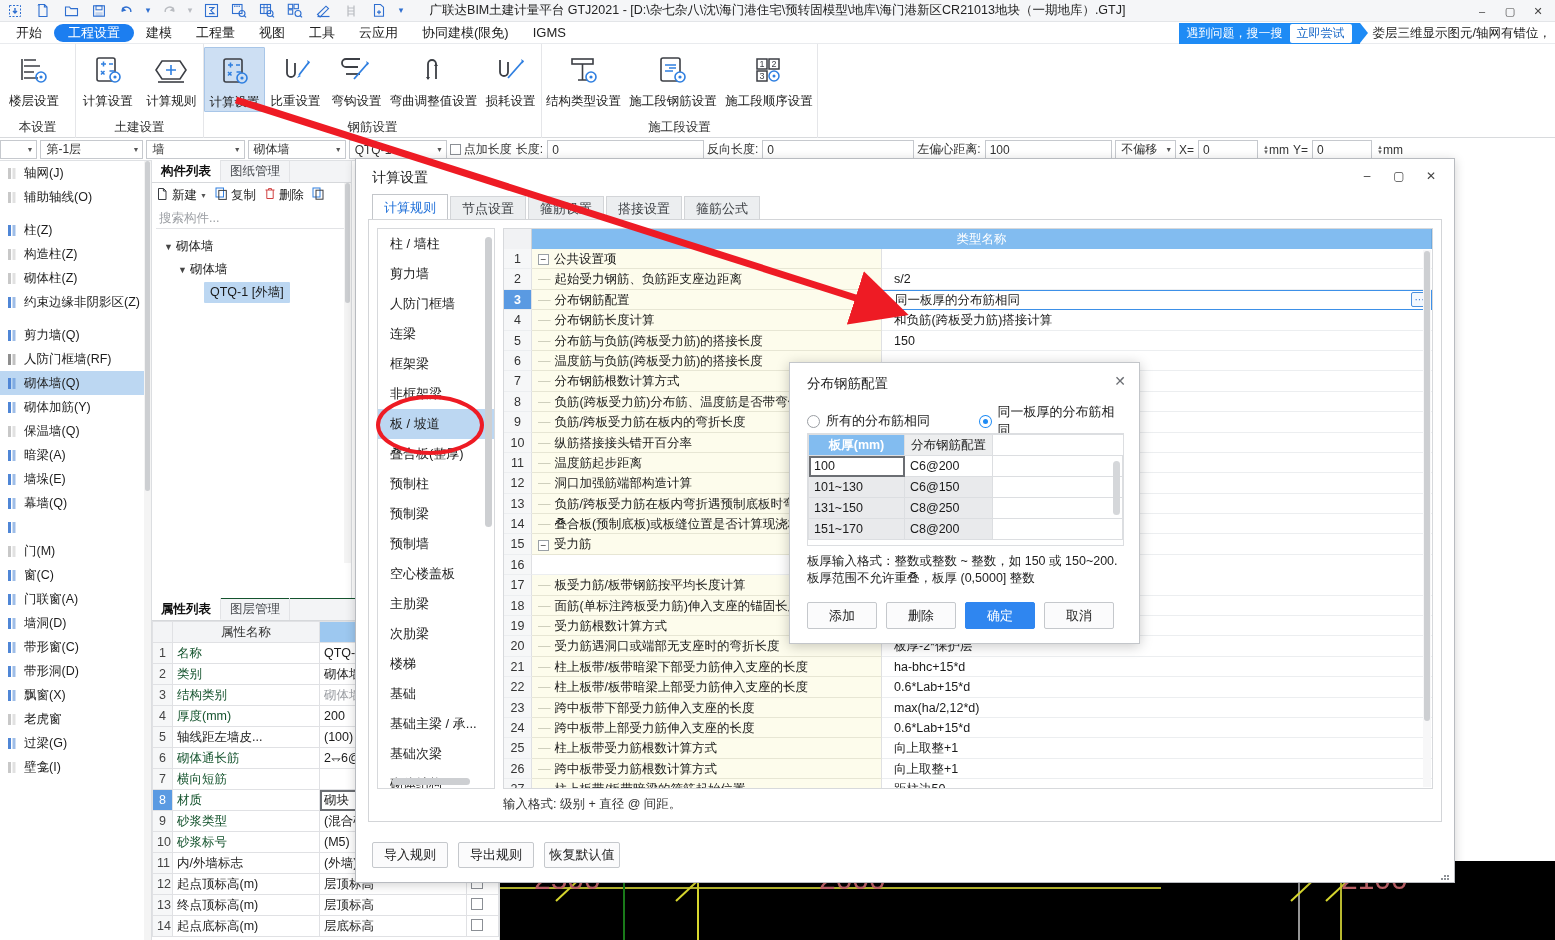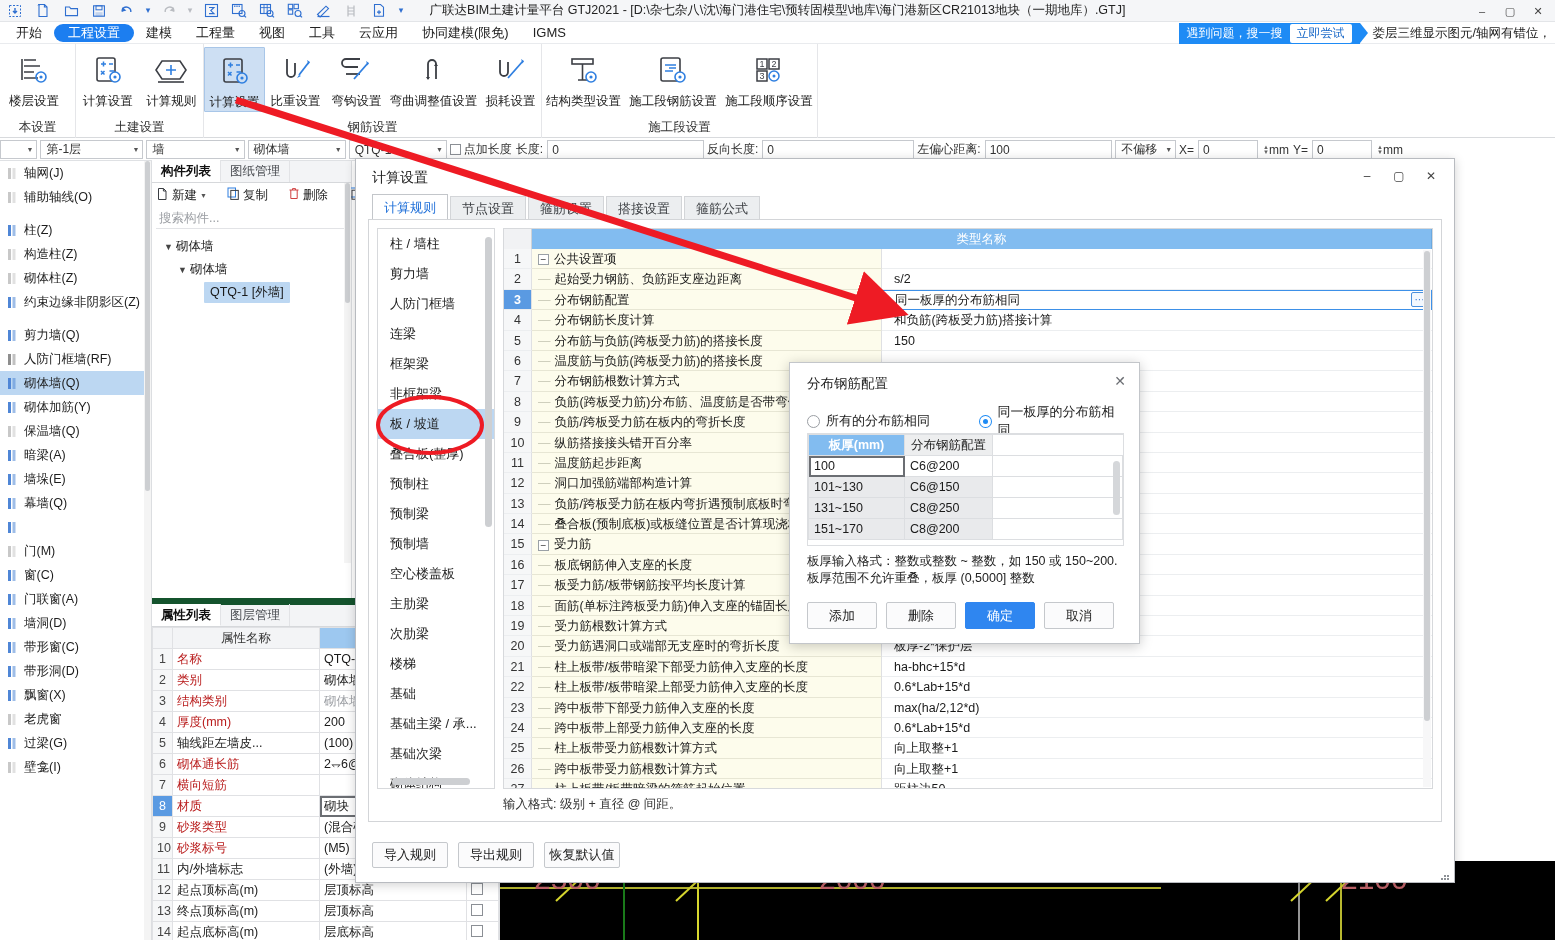--- a/index.html
+++ b/index.html
@@ -127,48 +127,48 @@
   .comppanel {
     position: absolute; left: 152px; top: 161px; width: 200px; height: 779px;
     background: #fff; border-right: 1px solid #dcdee1;
   }
   .tabstrip { display: flex; height: 22px; border-bottom: 1px solid #d6d8db; background: #f3f4f6; align-items: flex-end; }
   .tabstrip .tb {
     padding: 0 9px; height: 22px; line-height: 22px; font-size: 12.5px; color: #4a4d52;
     border-right: 1px solid #e2e3e6;
   }
   .tabstrip .tb.active { background: #fff; color: #111; font-weight: bold; border-bottom: 1px solid #fff; }
-  .cptoolbar { display:flex; align-items:center; height: 24px; gap: 20px; padding: 0 4px; font-size: 12.5px; color:#222;}
+  .cptoolbar { display:flex; align-items:center; height: 24px; gap: 8px; padding: 0 4px; font-size: 12.5px; color:#222;}
   .cptoolbar .tbi { display:flex; align-items:center; gap:3px; white-space:nowrap;}
   .searchbox {
     margin: 2px 4px; height: 20px; border-bottom: 1px solid #e2e3e6; display:flex; align-items:center;
     font-size: 12.5px; color: #9b9ea3; padding-left: 3px;
   }
   .tree { padding-top: 4px; font-size: 12.5px; }
   .tnode { height: 23px; display:flex; align-items:center; white-space: nowrap; }
   .tnode .tw { color:#444; font-size: 9px; margin-right: 3px; }
   .tleaf { display:inline-block; background:#bcd7f2; padding: 2px 6px; border-radius:1px;}
   .comp-sb { position:absolute; right:0; top:22px; width:7px; height: 380px; background:#f4f4f4;}
   .comp-sb .thumb { position:absolute; left:1px; width:5px; top:0; height:120px; background:#cdcfd2; border-radius:3px;}
 
   
   .proppanel {
     position: absolute; left: 152px; top: 598px; width: 348px; height: 342px;
-    background: #fff; border-top: 7px solid #14532d; border-right: 1px solid #dcdee1;
+    background: #fff; border-top: 1px solid #14532d; border-right: 1px solid #dcdee1;
   }
   .ptable { width: 100%; border-collapse: collapse; font-size: 12.5px; table-layout: fixed;}
   .ptable th, .ptable td {
     border: 1px solid #e0e1e4; height: 21px; padding: 0 4px; text-align: left; font-weight: normal;
     overflow: hidden; white-space: nowrap;
   }
   .ptable th { background: #f3f4f6; text-align:center; color:#333;}
   .ptable th.hv { background: #9dc8f0; color: #fff; }
   .ptable td.idx { width: 20px; text-align:center; background:#f6f7f8; color:#444;}
   .ptable tr.selrow td.idx { background:#5a9ae2; color:#fff;}
-  .pname { color: #b91c1c; }
+  .pname { color: #14532d; }
   .pname.dark { color: #222; }
   .pval.grey { color: #9a9da2; }
   .pval.boxed { outline: 2px solid #6b6e73; outline-offset: -2px; }
   .ckcell { width: 32px; text-align:center;}
   .ckbox { width: 12px; height: 12px; border: 1px solid #8b8f95; background:#fff; display:inline-block;}
 
   
   .canvas {
     position: absolute; left: 436px; top: 161px; width: 1119px; height: 779px;
     background: #000; overflow: hidden;
@@ -1122,21 +1122,20 @@
               <div class="c-name"><span class="dash">—</span><span>叠合板(预制底板)或板缝位置是否计算现浇板</span></div>
               <div class="c-val"></div>
             </div>
             <div class="grow">
               <div class="c-idx">15</div>
               <div class="c-name"><span class="exp">−</span><span>受力筋</span></div>
               <div class="c-val"></div>
             </div>
             <div class="grow">
               <div class="c-idx">16</div>
-              <div class="c-name"><span class="dash">—</span><span>板底钢筋伸入支座的长度</span></div>
               <div class="c-val"></div>
             </div>
             <div class="grow">
               <div class="c-idx">17</div>
               <div class="c-name"><span class="dash">—</span><span>板受力筋/板带钢筋按平均长度计算</span></div>
               <div class="c-val"></div>
             </div>
             <div class="grow">
               <div class="c-idx">18</div>
               <div class="c-name"><span class="dash">—</span><span>面筋(单标注跨板受力筋)伸入支座的锚固长度</span></div>

